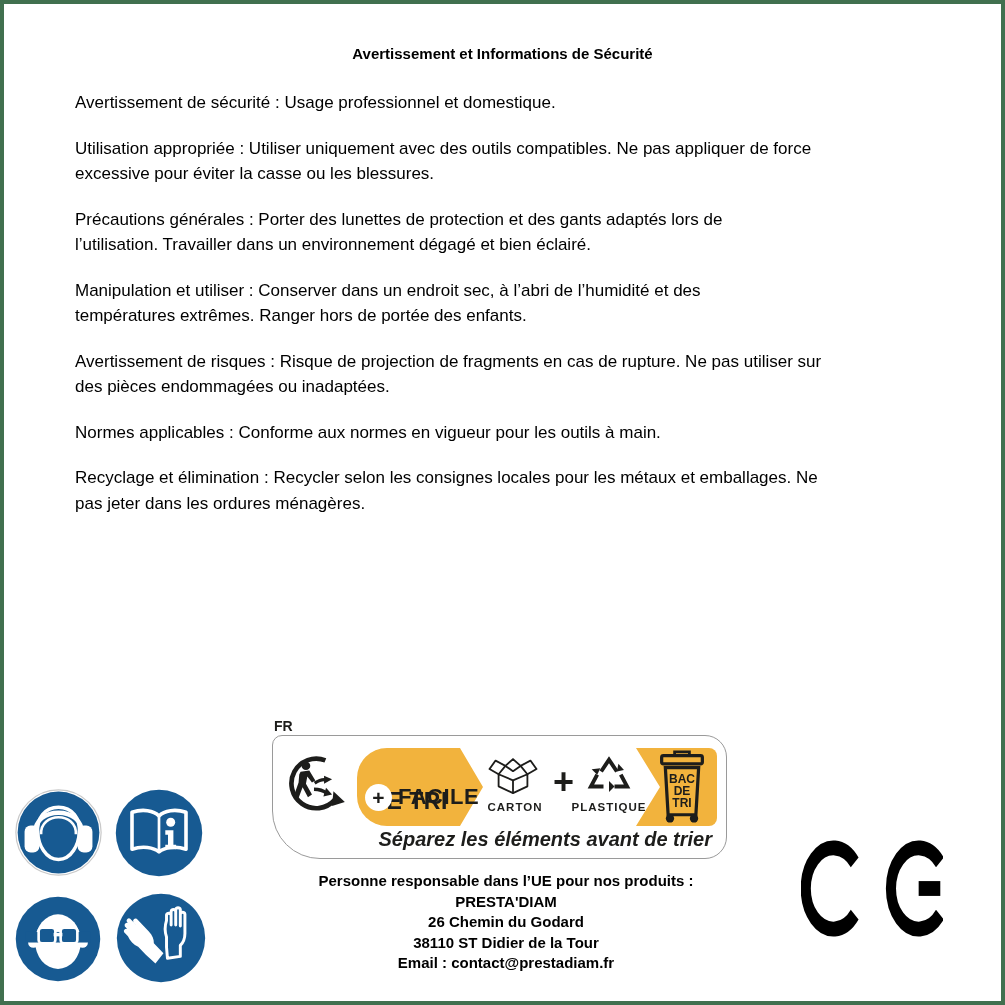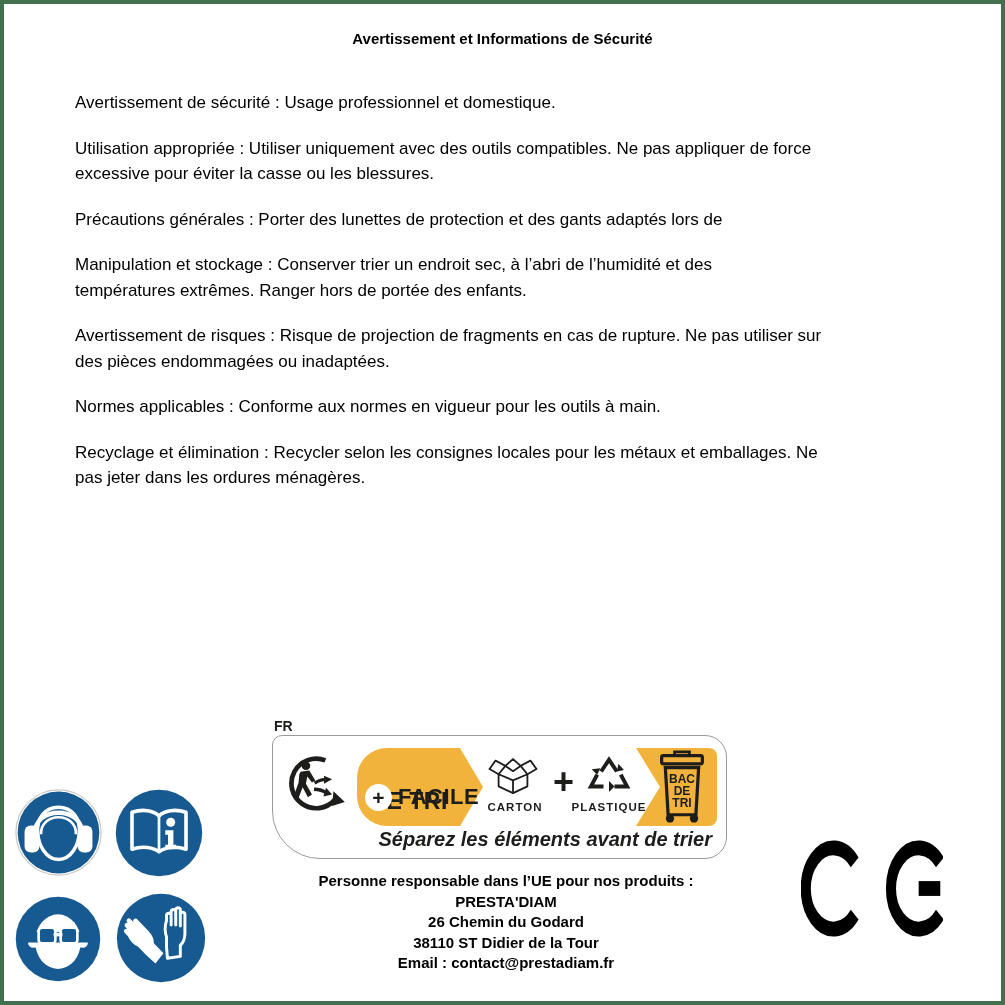--- a/index.html
+++ b/index.html
@@ -8,21 +8,21 @@
     --triman-yellow:#F2B33D;
     --ink:#1D1D1B;
   }
   *{margin:0;padding:0;box-sizing:border-box;}
   body{font-family:"Liberation Sans",sans-serif;background:#fff;}
   .page{
     position:relative;width:1005px;height:1005px;background:#fff;
     border:4px solid var(--page-border);overflow:hidden;color:#000;
   }
   .doc-title{
-    text-align:center;font-size:15px;font-weight:bold;padding-top:26px;
+    text-align:center;font-size:15px;font-weight:bold;padding-top:41px;
   }
   .body-text{
     position:absolute;left:71px;top:86px;width:874px;
     font-size:17px;line-height:25.5px;
   }
   .para{margin-bottom:20px;}
   .para span{display:block;white-space:nowrap;}
 
   
   .picto{position:absolute;}
@@ -89,23 +89,24 @@
   <div class="body-text">
     <div class="para">
       <span>Avertissement de sécurité : Usage professionnel et domestique.</span>
     </div>
     <div class="para">
       <span>Utilisation appropriée : Utiliser uniquement avec des outils compatibles. Ne pas appliquer de force</span>
       <span>excessive pour éviter la casse ou les blessures.</span>
     </div>
     <div class="para">
       <span>Précautions générales : Porter des lunettes de protection et des gants adaptés lors de</span>
-    </div>
-    <div class="para">
-      <span>Manipulation et stockage : Conserver trier un endroit sec, à l’abri de l’humidité et des</span>
+      <span>l’utilisation. Travailler dans un environnement dégagé et bien éclairé.</span>
+    </div>
+    <div class="para">
+      <span>Manipulation et utiliser : Conserver dans un endroit sec, à l’abri de l’humidité et des</span>
       <span>températures extrêmes. Ranger hors de portée des enfants.</span>
     </div>
     <div class="para">
       <span>Avertissement de risques : Risque de projection de fragments en cas de rupture. Ne pas utiliser sur</span>
       <span>des pièces endommagées ou inadaptées.</span>
     </div>
     <div class="para">
       <span>Normes applicables : Conforme aux normes en vigueur pour les outils à main.</span>
     </div>
     <div class="para">

